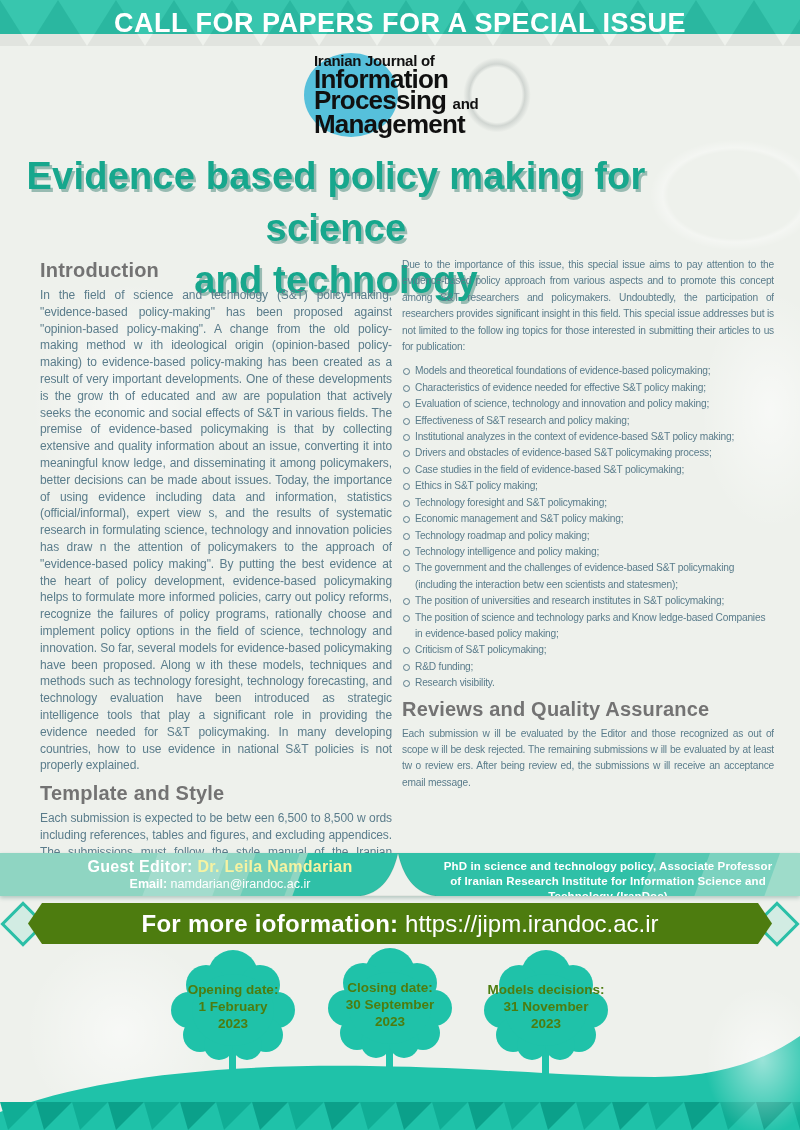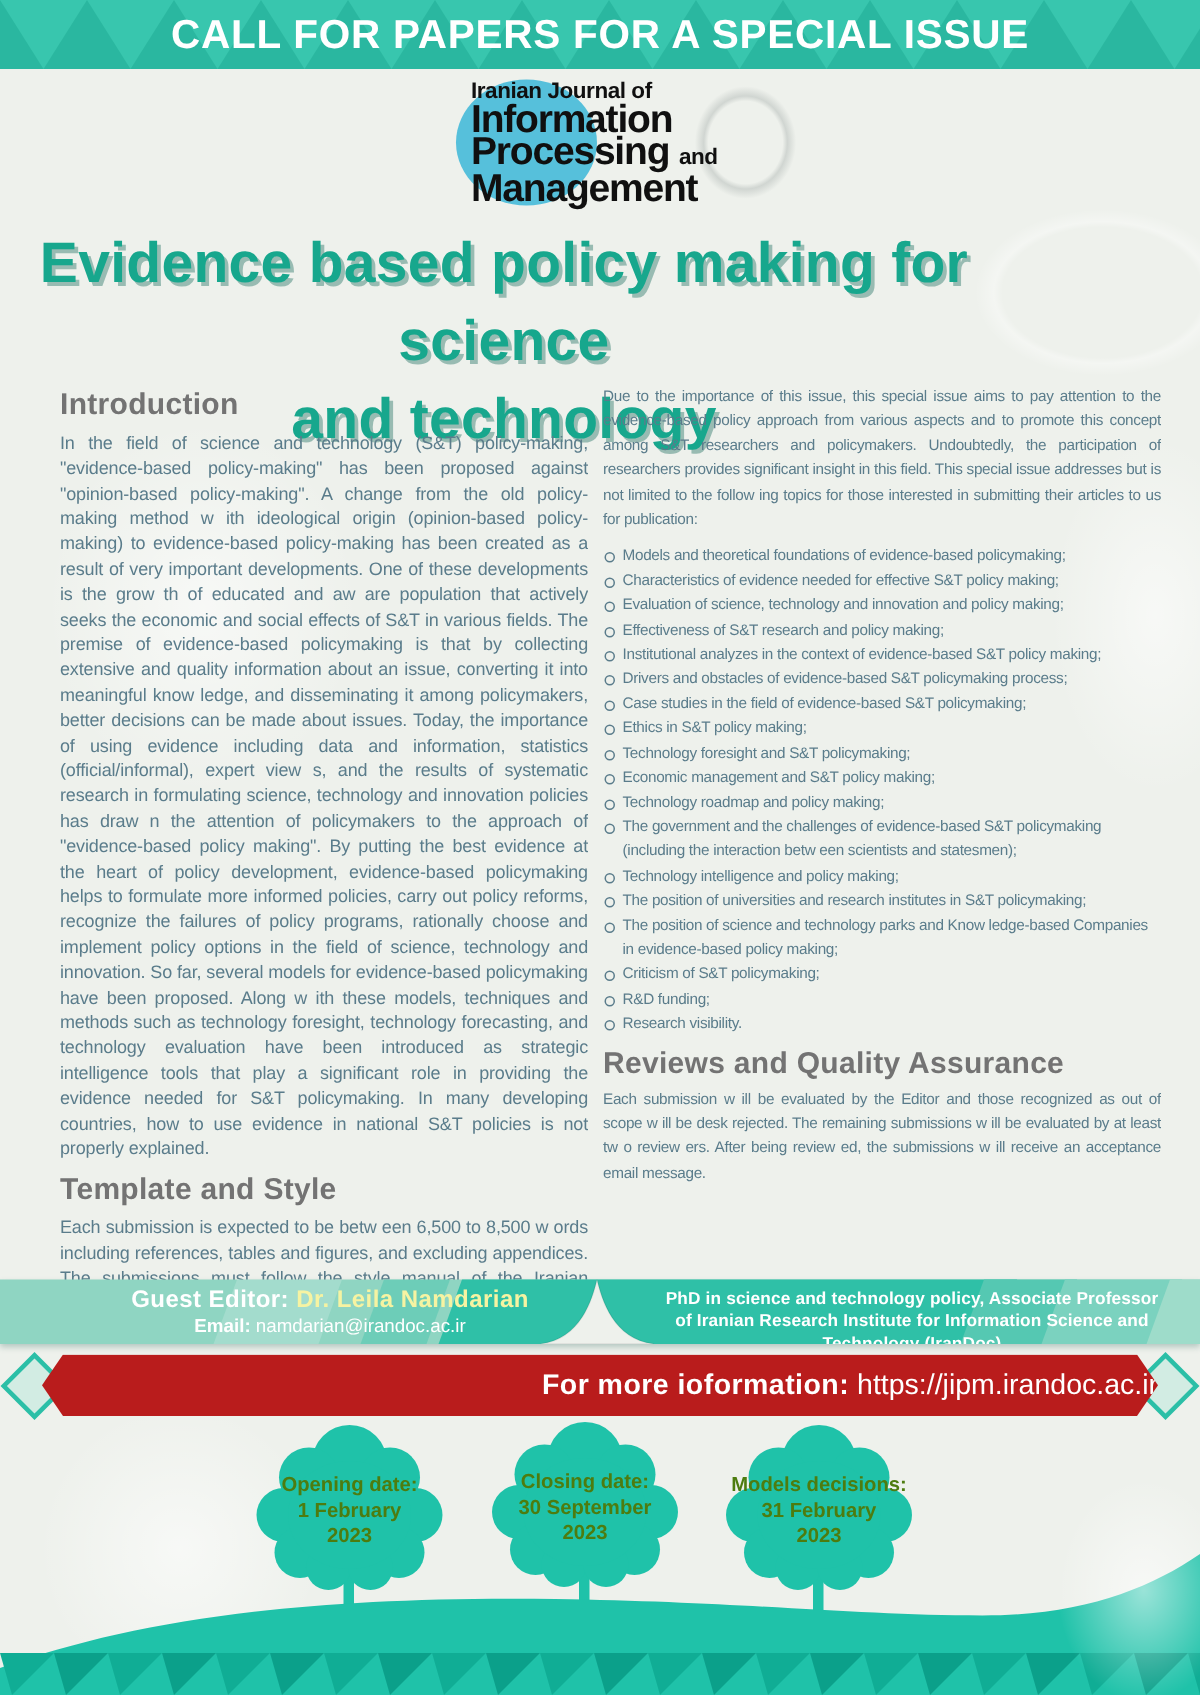--- a/index.html
+++ b/index.html
@@ -6,21 +6,21 @@
   body{background:#cfd4d0;font-family:"Liberation Sans",sans-serif;}
   .page{position:relative;width:800px;height:1130px;margin:0 auto;background:#eef1ec;overflow:hidden;}
 
   
   .blob{position:absolute;border-radius:50%;pointer-events:none;}
   .blob.fill{background:radial-gradient(closest-side,rgba(255,255,255,.55),rgba(255,255,255,0));}
   .blob.ring{background:radial-gradient(closest-side,rgba(255,255,255,0) 58%,rgba(255,255,255,.35) 63%,rgba(255,255,255,0) 74%);}
   .blob.grey-ring{background:radial-gradient(closest-side,rgba(140,150,148,0) 55%,rgba(140,150,148,.30) 62%,rgba(140,150,148,0) 75%);}
 
   
-  .topbar{position:absolute;top:0;left:0;width:800px;height:46px;background:#2cc2a9;}
+  .topbar{position:absolute;top:0;left:0;width:800px;height:34px;background:#2cc2a9;}
   .topbar svg{position:absolute;top:0;left:0;}
   .topbar-text{position:relative;z-index:2;text-align:center;color:#fff;font-weight:bold;
     font-size:27px;letter-spacing:.5px;line-height:46px;}
 
   
   .logo{position:absolute;top:52px;left:314px;width:220px;color:#101010;z-index:2;}
   .logo .blue{position:absolute;left:-10px;top:1px;width:94px;height:84px;border-radius:50%;
     background:#41b8d8;opacity:.88;z-index:-1;}
   .logo .l1{font-size:15px;font-weight:bold;letter-spacing:-.3px;line-height:17px;}
   .logo .big{font-size:26px;font-weight:bold;letter-spacing:-.8px;line-height:21px;}
@@ -54,23 +54,23 @@
   .editor-text-left .name{color:#f6f3a2;}
   .editor-text-left .line2{font-size:12.5px;line-height:16px;}
   .editor-text-left .line2 b{font-weight:bold;}
   .editor-text-right{position:absolute;left:438px;top:6px;width:340px;text-align:center;z-index:3;
     color:#fff;font-size:11.5px;font-weight:bold;line-height:15px;letter-spacing:.1px;}
   .curl{position:absolute;left:360px;top:0;z-index:2;}
 
   
   .diamond{position:absolute;width:26px;height:26px;transform:rotate(45deg);
     background:#d2ece3;border:3px solid #2bbfa7;z-index:5;}
-  .info-bar{position:absolute;top:903px;left:28px;width:744px;height:41px;background:#b91c1c;z-index:6;
+  .info-bar{position:absolute;top:903px;left:28px;width:744px;height:41px;background:#4d7c0f;z-index:6;
     clip-path:polygon(0 50%,14px 0,calc(100% - 14px) 0,100% 50%,calc(100% - 14px) 100%,14px 100%);
-    text-align:right;color:#fff;line-height:41px;font-size:19px;}
+    text-align:center;color:#fff;line-height:41px;font-size:24px;}
   .info-bar .lbl{font-weight:bold;letter-spacing:.3px;}
 
   
   .tree{position:absolute;width:130px;height:145px;z-index:3;}
   .tree svg{position:absolute;top:0;left:0;}
   .tree .txt{position:absolute;top:33px;left:0;width:100%;text-align:center;color:#4d7c0f;
     font-size:13.5px;font-weight:bold;line-height:17px;z-index:2;}
 
   .hill{position:absolute;top:1020px;left:0;z-index:4;}
   .bottom-pattern{position:absolute;top:1102px;left:0;z-index:5;}
@@ -127,22 +127,22 @@
       <li>Characteristics of evidence needed for effective S&amp;T policy making;</li>
       <li>Evaluation of science, technology and innovation and policy making;</li>
       <li>Effectiveness of S&amp;T research and policy making;</li>
       <li>Institutional analyzes in the context of evidence-based S&amp;T policy making;</li>
       <li>Drivers and obstacles of evidence-based S&amp;T policymaking process;</li>
       <li>Case studies in the field of evidence-based S&amp;T policymaking;</li>
       <li>Ethics in S&amp;T policy making;</li>
       <li>Technology foresight and S&amp;T policymaking;</li>
       <li>Economic management and S&amp;T policy making;</li>
       <li>Technology roadmap and policy making;</li>
+      <li>Technology intelligence and policy making;</li>
       <li>The government and the challenges of evidence-based S&amp;T policymaking (including the interaction betw een scientists and statesmen);</li>
-      <li>Technology intelligence and policy making;</li>
       <li>The position of universities and research institutes in S&amp;T policymaking;</li>
       <li>The position of science and technology parks and Know ledge-based Companies in evidence-based policy making;</li>
       <li>Criticism of S&amp;T policymaking;</li>
       <li>R&amp;D funding;</li>
       <li>Research visibility.</li>
     </ul>
     <h2>Reviews and Quality Assurance</h2>
     <p>Each submission w ill be evaluated by the Editor and those recognized as out of scope w ill be desk rejected. The remaining submissions w ill be evaluated by at least tw o review ers. After being review ed, the submissions w ill receive an acceptance email message.</p>
   </div>
 
@@ -201,21 +201,21 @@
           <circle cx="109" cy="62" r="18"></circle>
         <circle cx="32" cy="87" r="17"></circle>
           <circle cx="98" cy="87" r="17"></circle>
         <circle cx="51" cy="97" r="15"></circle>
           <circle cx="79" cy="97" r="15"></circle>
         <ellipse cx="65" cy="62" rx="41" ry="36"></ellipse>
       </g>
     </svg>
     <div class="txt">
       <div>Models decisions:</div>
-      <div>31 February</div>
+      <div>31 November</div>
       <div>2023</div>
     </div>
   </div>
 
   <svg class="hill" width="800" height="110" viewBox="0 0 800 110">
     <path d="M0,92 C90,60 200,44 370,46 C500,48 570,57 655,57 C720,57 765,40 800,16 L800,110 L0,110 Z" fill="#1fc2a9"></path>
   </svg>
 
   <svg class="bottom-pattern" width="800" height="28">
     <defs>

